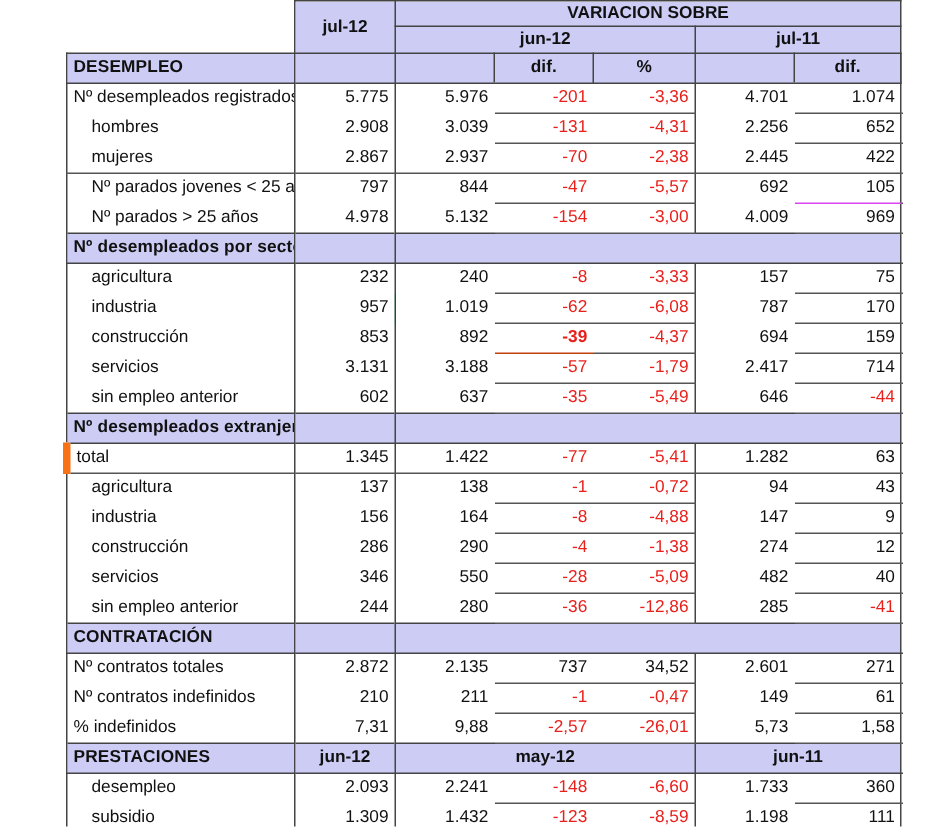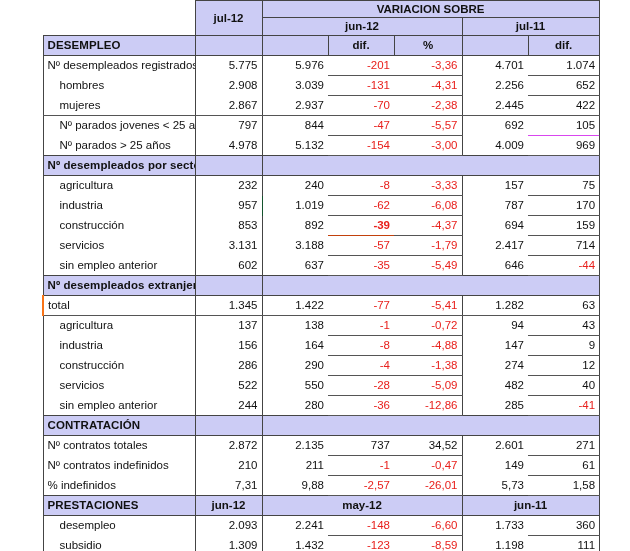--- a/index.html
+++ b/index.html
@@ -181,21 +181,21 @@
           <td class="num neg" style="height:19px;line-height:19px;border-bottom:1px solid #555;">-44</td>
           <td class="num neg" style="height:19px;line-height:19px;border-right:1px solid #444444;border-bottom:1px solid #555;">-6,81</td>
         </tr>
         <tr>
           <td class="sect" style="border-left:1px solid #444444;border-top:1px solid #444444;border-bottom:1px solid #444444;border-right:1px solid #444444;">Nº desempleados extranjeros</td>
           <td class="hdr-blank2" style="border-left:1px solid #444444;border-right:1px solid #444444;border-top:1px solid #444444;border-bottom:1px solid #444444;"></td>
           <td class="sect" colspan="3" style="border-top:1px solid #444444;border-bottom:1px solid #444444;"></td>
           <td class="sect" colspan="3" style="border-top:1px solid #444444;border-bottom:1px solid #444444;border-right:1px solid #444444;"></td>
         </tr>
         <tr>
-          <td class="lbl" style="height:19px;line-height:19px;border-left:2px solid #f97316;border-right:1px solid #444444;border-bottom:1px solid #555;margin-left:21px;">total</td>
+          <td class="lbl" style="height:19px;line-height:19px;border-left:5px solid #f97316;border-right:1px solid #444444;border-bottom:1px solid #555;margin-left:21px;">total</td>
           <td class="num" style="height:19px;line-height:19px;border-right:1px solid #444444;border-bottom:1px solid #555;">1.345</td>
           <td class="num" style="height:19px;line-height:19px;border-bottom:1px solid #555;">1.422</td>
           <td class="num neg" style="height:19px;line-height:19px;border-bottom:1px solid #555;">-77</td>
           <td class="num neg" style="height:19px;line-height:19px;border-right:1px solid #444444;border-bottom:1px solid #555;">-5,41</td>
           <td class="num" style="height:19px;line-height:19px;border-bottom:1px solid #555;">1.282</td>
           <td class="num" style="height:19px;line-height:19px;border-bottom:1px solid #555;">63</td>
           <td class="num" style="height:19px;line-height:19px;border-right:1px solid #444444;border-bottom:1px solid #555;">4,91</td>
         </tr>
         <tr>
           <td class="lbl ind" style="height:19px;line-height:19px;border-left:1px solid #444444;border-right:1px solid #444444;">agricultura</td>
@@ -222,21 +222,21 @@
           <td class="num" style="height:19px;line-height:19px;border-right:1px solid #444444;">286</td>
           <td class="num" style="height:19px;line-height:19px;">290</td>
           <td class="num neg" style="height:19px;line-height:19px;border-bottom:1px solid #555;">-4</td>
           <td class="num neg" style="height:19px;line-height:19px;border-right:1px solid #444444;border-bottom:1px solid #555;">-1,38</td>
           <td class="num" style="height:19px;line-height:19px;">274</td>
           <td class="num" style="height:19px;line-height:19px;border-bottom:1px solid #555;">12</td>
           <td class="num" style="height:19px;line-height:19px;border-right:1px solid #444444;border-bottom:1px solid #555;">4,38</td>
         </tr>
         <tr>
           <td class="lbl ind" style="height:19px;line-height:19px;border-left:1px solid #444444;border-right:1px solid #444444;">servicios</td>
-          <td class="num" style="height:19px;line-height:19px;border-right:1px solid #444444;">522</td>
+          <td class="num" style="height:19px;line-height:19px;border-right:1px solid #444444;">346</td>
           <td class="num" style="height:19px;line-height:19px;">550</td>
           <td class="num neg" style="height:19px;line-height:19px;border-bottom:1px solid #555;">-28</td>
           <td class="num neg" style="height:19px;line-height:19px;border-right:1px solid #444444;border-bottom:1px solid #555;">-5,09</td>
           <td class="num" style="height:19px;line-height:19px;">482</td>
           <td class="num" style="height:19px;line-height:19px;border-bottom:1px solid #555;">40</td>
           <td class="num" style="height:19px;line-height:19px;border-right:1px solid #444444;border-bottom:1px solid #555;">8,30</td>
         </tr>
         <tr>
           <td class="lbl ind" style="height:19px;line-height:19px;border-left:1px solid #444444;border-right:1px solid #444444;">sin empleo anterior</td>
           <td class="num" style="height:19px;line-height:19px;border-right:1px solid #444444;">244</td>

